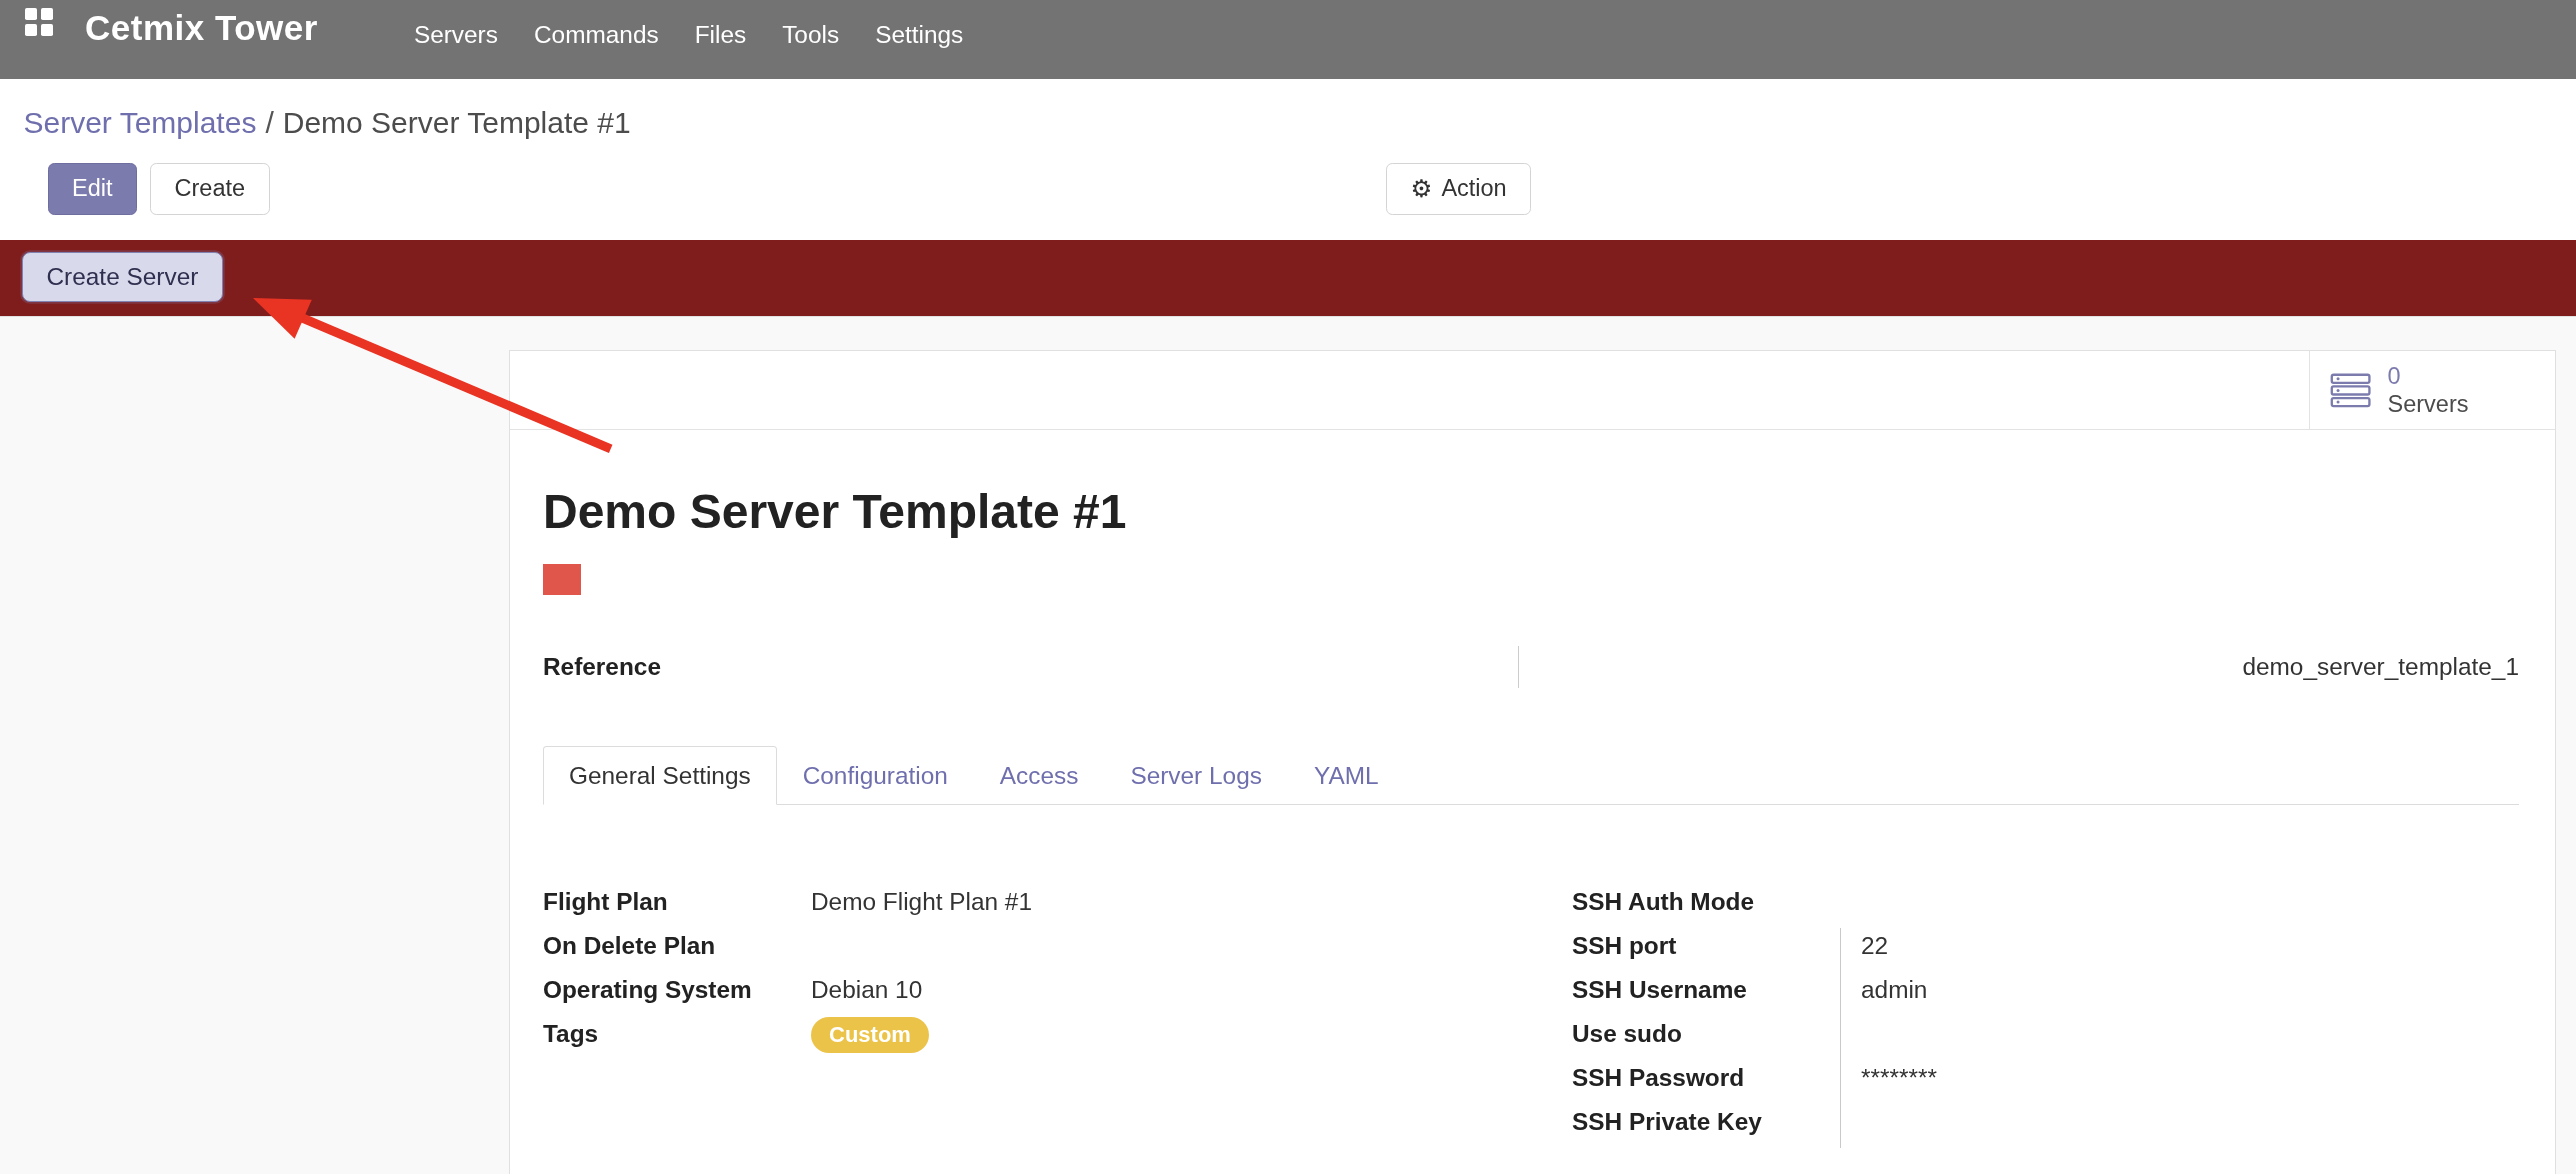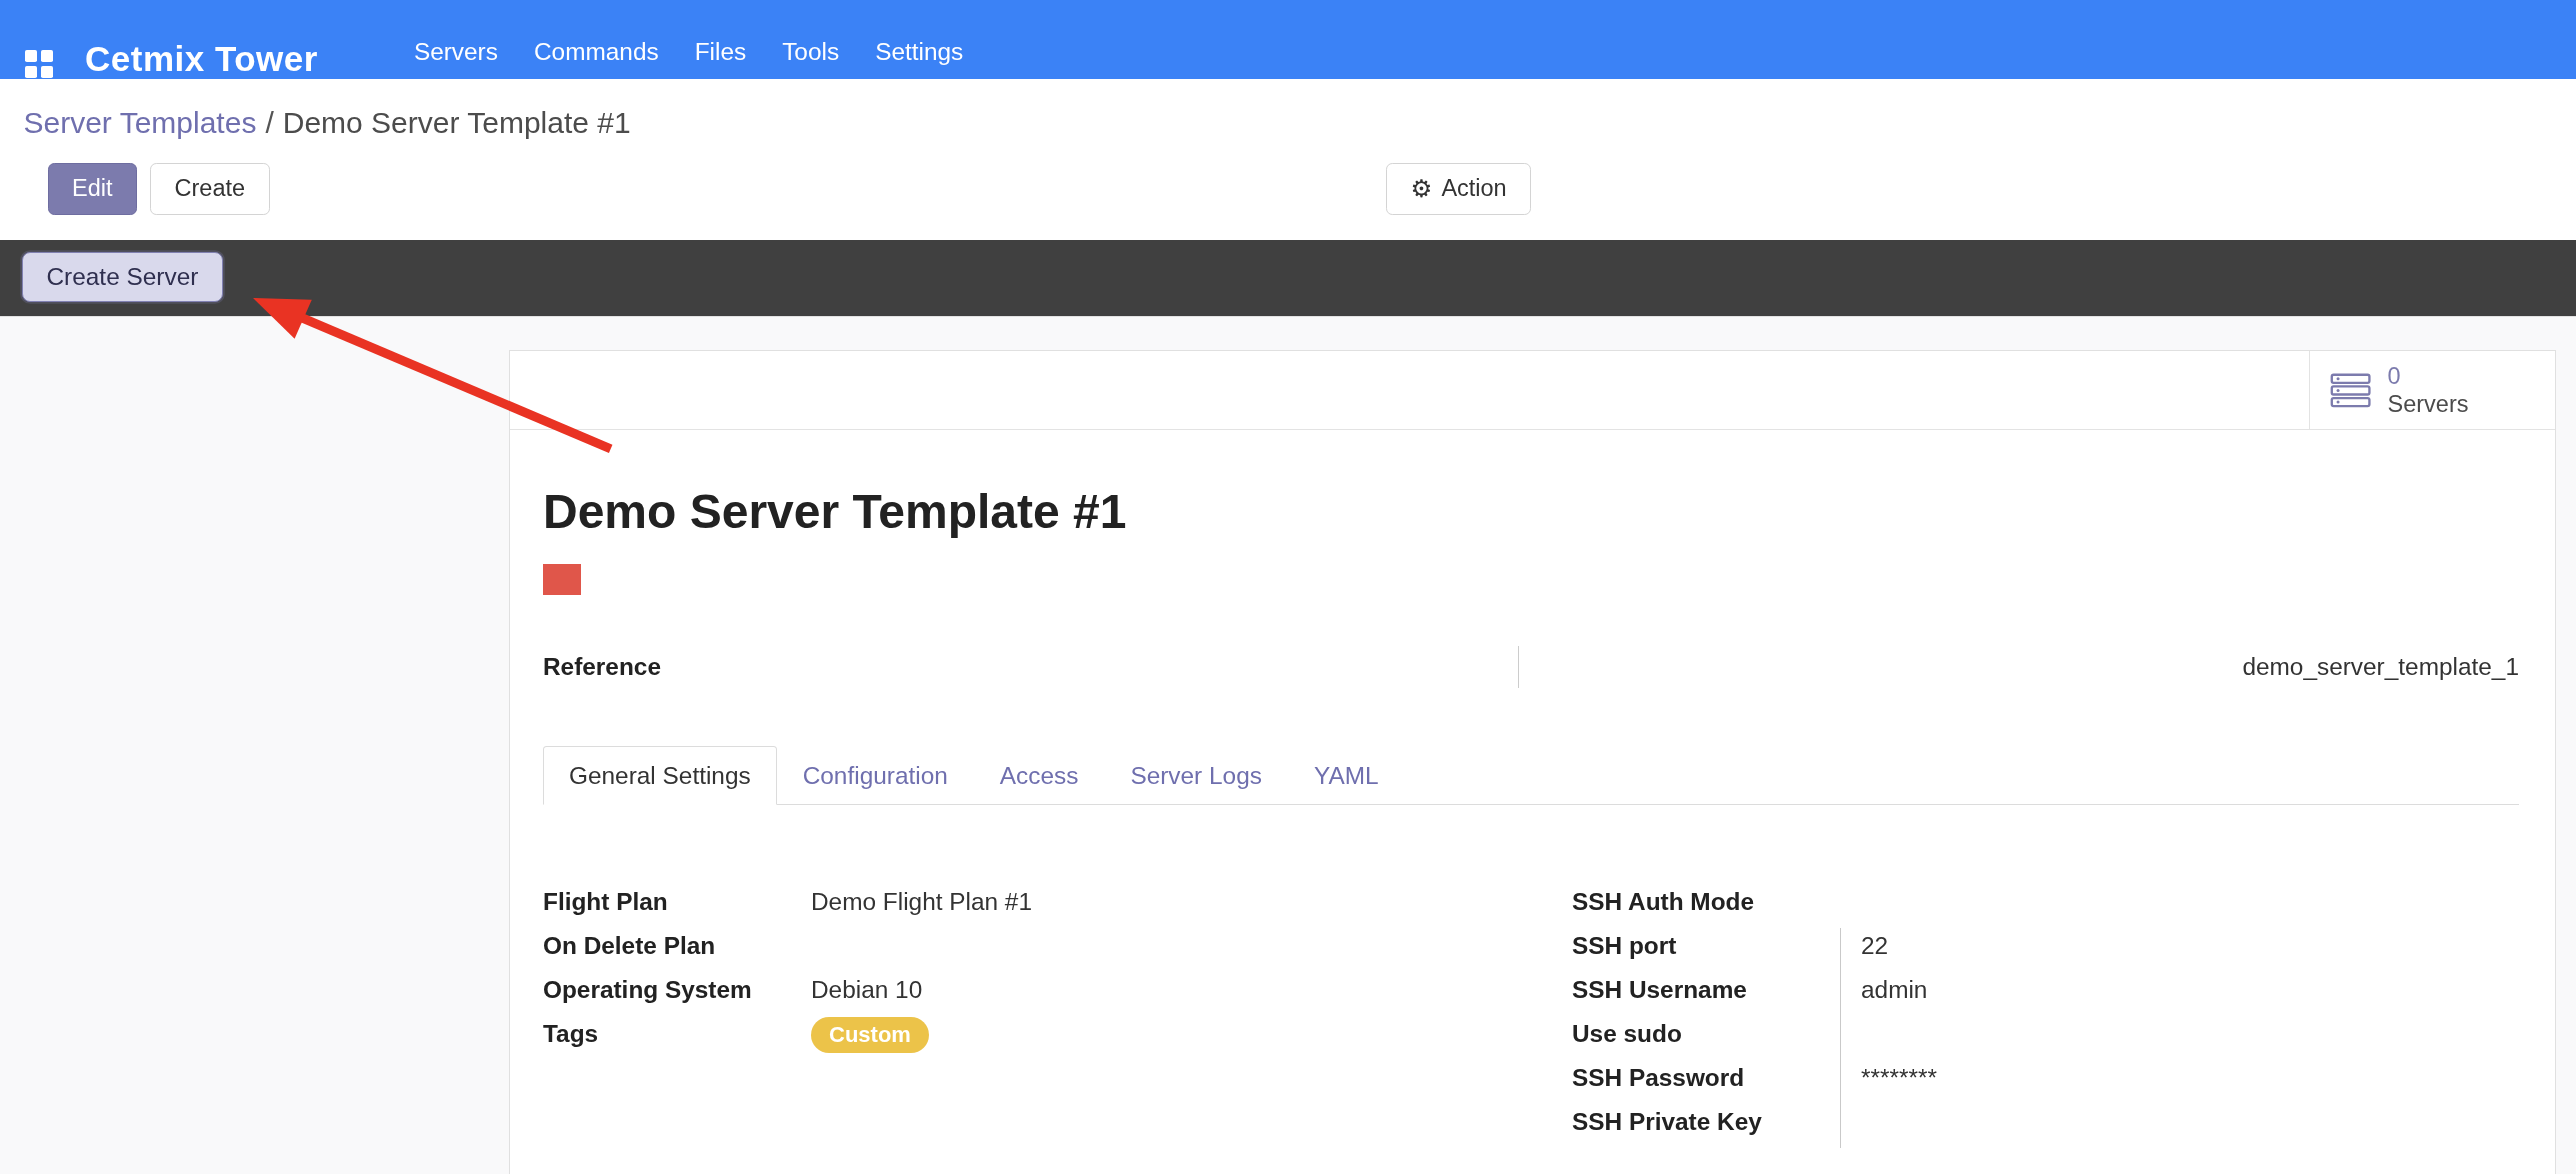--- a/index.html
+++ b/index.html
@@ -6,24 +6,24 @@
   html, body { width: 2576px; height: 1174px; overflow: hidden; }
   body {
     font-family: "Liberation Sans", sans-serif;
     background: #f9f9fa;
     position: relative;
   }
 
   
   .navbar {
     height: 79px;
-    background: #3b82f6;
+    background: #737373;
     display: flex;
-    align-items: flex-end;
-    padding: 0 25px;
+    align-items: flex-start;
+    padding: 8px 25px;
     color: #ffffff;
   }
   .apps-icon {
     width: 29px; height: 29px;
     display: grid;
     grid-template-columns: 11.7px 11.7px;
     grid-template-rows: 11.7px 11.7px;
     gap: 4.5px;
     margin-right: 31px;
     cursor: pointer;
@@ -83,21 +83,21 @@
   .btn + .btn { margin-left: 9px; }
   .btn-action {
     position: absolute;
     left: 1353px;
     top: 0;
   }
   .gear { font-size: 24.4px; margin-right: 9px; color: #333; }
 
   .statusbar {
     margin-top: 23.5px;
-    background: #404040;
+    background: #7f1d1d;
     border-bottom: 0.9px solid #e2e2e2;
     padding: 11.7px 0 14.5px 22px;
   }
   .btn-create-server {
     display: inline-block;
     background: #d9d9ec;
     border: 1.8px solid #8181b2;
     box-shadow: 0 0 0 1.8px rgba(129,129,178,0.25);
     border-radius: 8.1px;
     padding: 10px 23.5px;

